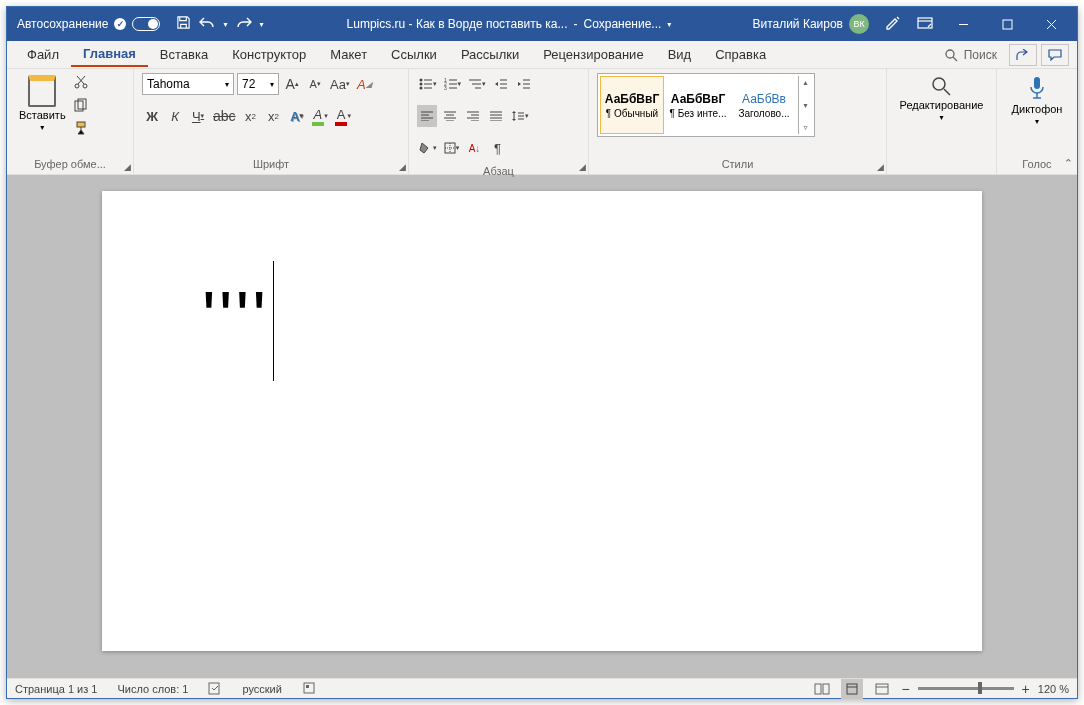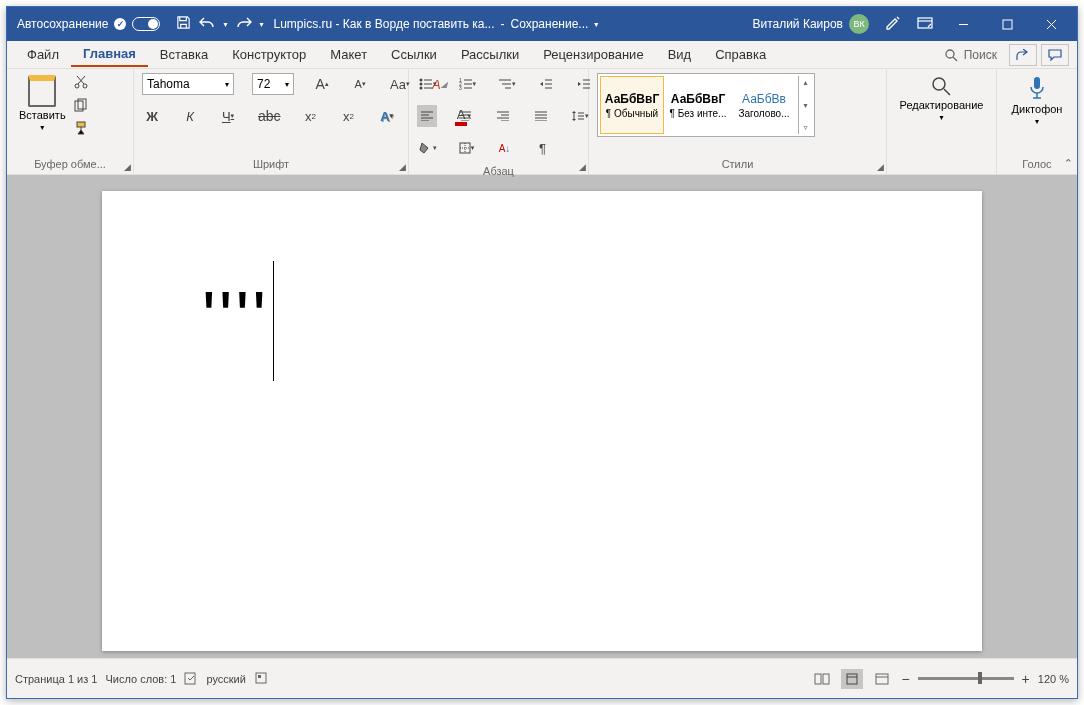--- a/index.html
+++ b/index.html
@@ -3,57 +3,57 @@
 <meta charset="utf-8">
 <style>
 *{box-sizing:border-box;margin:0;padding:0;font-family:"Segoe UI",Tahoma,Arial,sans-serif;user-select:none}
 body{background:#fff;padding:6px}
 .window{width:1072px;height:693px;border:1px solid #3a6db0;box-shadow:0 2px 8px rgba(0,0,0,.3);display:flex;flex-direction:column;background:#737373}
 .titlebar{height:34px;background:#2b579a;color:#fff;display:flex;align-items:center;padding:0 4px;font-size:12px}
 .autosave{display:flex;align-items:center;gap:6px;padding:0 6px}
 .toggle{width:28px;height:14px;border:1px solid #fff;border-radius:8px;position:relative;background:transparent}
 .toggle:before{content:"";position:absolute;width:10px;height:10px;background:#fff;border-radius:50%;right:1px;top:1px}
 .qa{display:flex;align-items:center;gap:8px;padding:0 10px}
-.title-text{flex:1;text-align:center;display:flex;align-items:center;justify-content:flex-start;gap:6px}
+.title-text{flex:1;text-align:center;display:flex;align-items:center;justify-content:center;gap:6px}
 .user{display:flex;align-items:center;gap:6px;padding:0 8px}
 .avatar{width:20px;height:20px;border-radius:50%;background:#7fb87f;display:flex;align-items:center;justify-content:center;font-size:9px;color:#fff}
 .winbtns{display:flex}
 .winbtn{width:44px;height:34px;display:flex;align-items:center;justify-content:center;font-size:13px}
 .tabs{height:28px;background:#f3f2f1;border-bottom:1px solid #e1dfdd;display:flex;align-items:center;padding:0 8px;font-size:13px}
 .tab{padding:4px 12px;color:#323130;cursor:pointer}
 .tab.active{color:#2b579a;font-weight:600;border-bottom:2px solid #c2410c}
 .search{margin-left:auto;display:flex;align-items:center;gap:6px;color:#666;font-size:12px}
 .share-btns{display:flex;gap:4px;margin-left:12px}
 .share-btns span{width:28px;height:22px;border:1px solid #c8c6c4;display:flex;align-items:center;justify-content:center;font-size:12px;color:#2b579a}
 .ribbon{height:106px;background:#f3f2f1;border-bottom:1px solid #e1dfdd;display:flex;font-size:11px;position:relative}
 .group{border-right:1px solid #e1dfdd;padding:4px 8px 2px;display:flex;flex-direction:column;position:relative}
 .group-content{flex:1;display:flex;align-items:flex-start;gap:4px}
 .group-label{text-align:center;font-size:11px;color:#666;padding-bottom:2px;position:relative}
 .dlauncher{position:absolute;right:2px;bottom:2px;font-size:9px;color:#666}
 .bigbtn{display:flex;flex-direction:column;align-items:center;gap:2px;padding:2px 4px}
 .clip-ico{width:28px;height:32px;border:2px solid #666;border-top:6px solid #f4b942;border-radius:2px;position:relative}
 .smallicons{display:flex;flex-direction:column;gap:6px;font-size:13px;color:#444;padding-top:2px}
 .font-group{width:275px}
-.font-row{display:flex;align-items:center;gap:18px;margin-bottom:6px}
+.font-row{display:flex;align-items:center;gap:3px;margin-bottom:6px}
 .combo{height:22px;border:1px solid #ababab;background:#fff;font-size:12px;padding:0 4px;display:flex;align-items:center;justify-content:space-between}
 .rbtn{min-width:20px;height:22px;display:flex;align-items:center;justify-content:center;font-size:13px;color:#444;padding:0 2px}
 .rbtn svg{display:block}
 .para-group{width:180px}
 .styles-group{flex:1}
 .style-gallery{display:flex;gap:2px;border:1px solid #ababab;background:#fff;height:64px;padding:2px}
 .style-item{width:64px;display:flex;flex-direction:column;align-items:center;justify-content:center;font-size:10px;gap:2px;border:1px solid transparent}
 .style-item.sel{border:1px solid #f4b942;background:#fdf6e7}
 .style-prev{font-size:12px;font-weight:bold}
 .style-prev.blue{color:#2e74b5;font-weight:normal}
 .style-scroll{width:14px;display:flex;flex-direction:column;justify-content:space-between;font-size:8px;color:#666;border-left:1px solid #ababab;padding:2px 0;align-items:center}
 .doc-area{flex:1;background:#bfbfbf;padding:16px 40px;overflow:hidden}
 .page{width:880px;height:460px;background:#fff;margin:0 auto;box-shadow:0 1px 4px rgba(0,0,0,.3);padding:90px 0 0 100px;position:relative}
 .content{font-family:Tahoma,sans-serif;font-size:72px;line-height:1;color:#000;letter-spacing:3px}
 .cursor{display:inline-block;width:1px;height:120px;background:#000;vertical-align:top;margin-left:4px;position:relative;top:-20px}
-.statusbar{height:40px;background:#f3f2f1;border-top:1px solid #e1dfdd;display:flex;align-items:center;font-size:11px;color:#444;padding:0 8px;gap:8px}
+.statusbar{height:20px;background:#f3f2f1;border-top:1px solid #e1dfdd;display:flex;align-items:center;font-size:11px;color:#444;padding:0 8px;gap:20px}
 .sb-right{margin-left:auto;display:flex;align-items:center;gap:8px}
 .zoom-slider{width:96px;height:3px;background:#888;position:relative}
 .zoom-slider:before{content:"";position:absolute;width:4px;height:12px;background:#666;left:60px;top:-5px}
 .viewbtn{width:22px;height:20px;display:flex;align-items:center;justify-content:center;font-size:12px;color:#666}
 .viewbtn.active{background:#c8c6c4}
 .collapse{position:absolute;right:4px;bottom:4px;font-size:11px;color:#666}
 .check{width:12px;height:12px;border-radius:50%;background:#fff;color:#2b579a;font-size:9px;display:flex;align-items:center;justify-content:center;font-weight:bold}
 </style>
 </head>
 <body>

